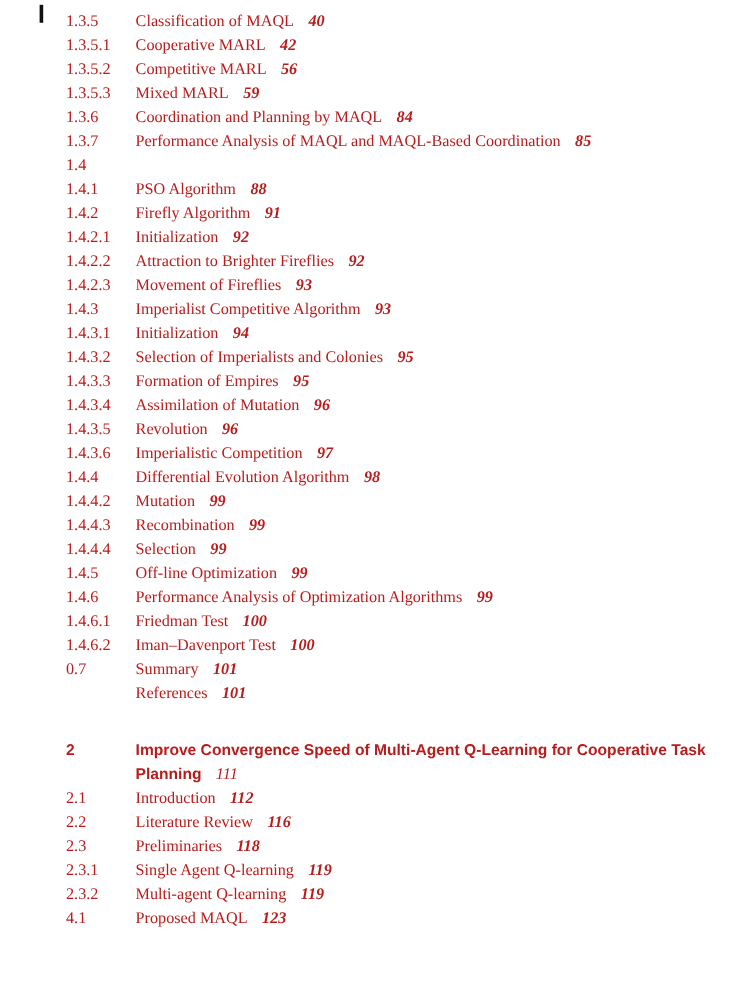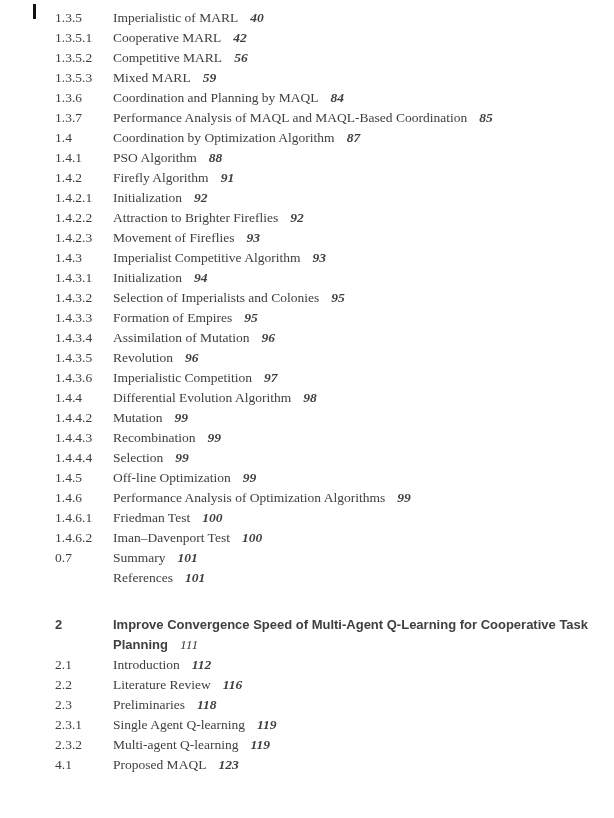--- a/index.html
+++ b/index.html
@@ -5,21 +5,21 @@
   html, body {
     margin: 0;
     padding: 0;
     background: #ffffff;
   }
   .page {
     position: relative;
     width: 614px;
     height: 818px;
     background: #ffffff;
-    color: #404040;
+    color: #b91c1c;
     font-family: "Liberation Serif", serif;
     font-size: 13.5px;
     overflow: hidden;
     box-sizing: border-box;
   }
   .edge-mark {
     position: absolute;
     left: 33px;
     top: 4px;
     width: 3px;
@@ -67,21 +67,21 @@
   }
 </style>
 </head>
 <body>
 
 <div class="page">
   <div class="edge-mark"></div>
   <div class="toc">
       <div class="toc-row">
     <span class="toc-num">1.3.5</span>
-    <span class="toc-text"><span class="toc-title">Imperialistic of MARL</span><span class="toc-page">40</span></span>
+    <span class="toc-text"><span class="toc-title">Classification of MAQL</span><span class="toc-page">40</span></span>
   </div>
       <div class="toc-row">
     <span class="toc-num">1.3.5.1</span>
     <span class="toc-text"><span class="toc-title">Cooperative MARL</span><span class="toc-page">42</span></span>
   </div>
       <div class="toc-row">
     <span class="toc-num">1.3.5.2</span>
     <span class="toc-text"><span class="toc-title">Competitive MARL</span><span class="toc-page">56</span></span>
   </div>
       <div class="toc-row">
@@ -91,21 +91,20 @@
       <div class="toc-row">
     <span class="toc-num">1.3.6</span>
     <span class="toc-text"><span class="toc-title">Coordination and Planning by MAQL</span><span class="toc-page">84</span></span>
   </div>
       <div class="toc-row">
     <span class="toc-num">1.3.7</span>
     <span class="toc-text"><span class="toc-title">Performance Analysis of MAQL and MAQL-Based Coordination</span><span class="toc-page">85</span></span>
   </div>
       <div class="toc-row">
     <span class="toc-num">1.4</span>
-    <span class="toc-text"><span class="toc-title">Coordination by Optimization Algorithm</span><span class="toc-page">87</span></span>
   </div>
       <div class="toc-row">
     <span class="toc-num">1.4.1</span>
     <span class="toc-text"><span class="toc-title">PSO Algorithm</span><span class="toc-page">88</span></span>
   </div>
       <div class="toc-row">
     <span class="toc-num">1.4.2</span>
     <span class="toc-text"><span class="toc-title">Firefly Algorithm</span><span class="toc-page">91</span></span>
   </div>
       <div class="toc-row">

